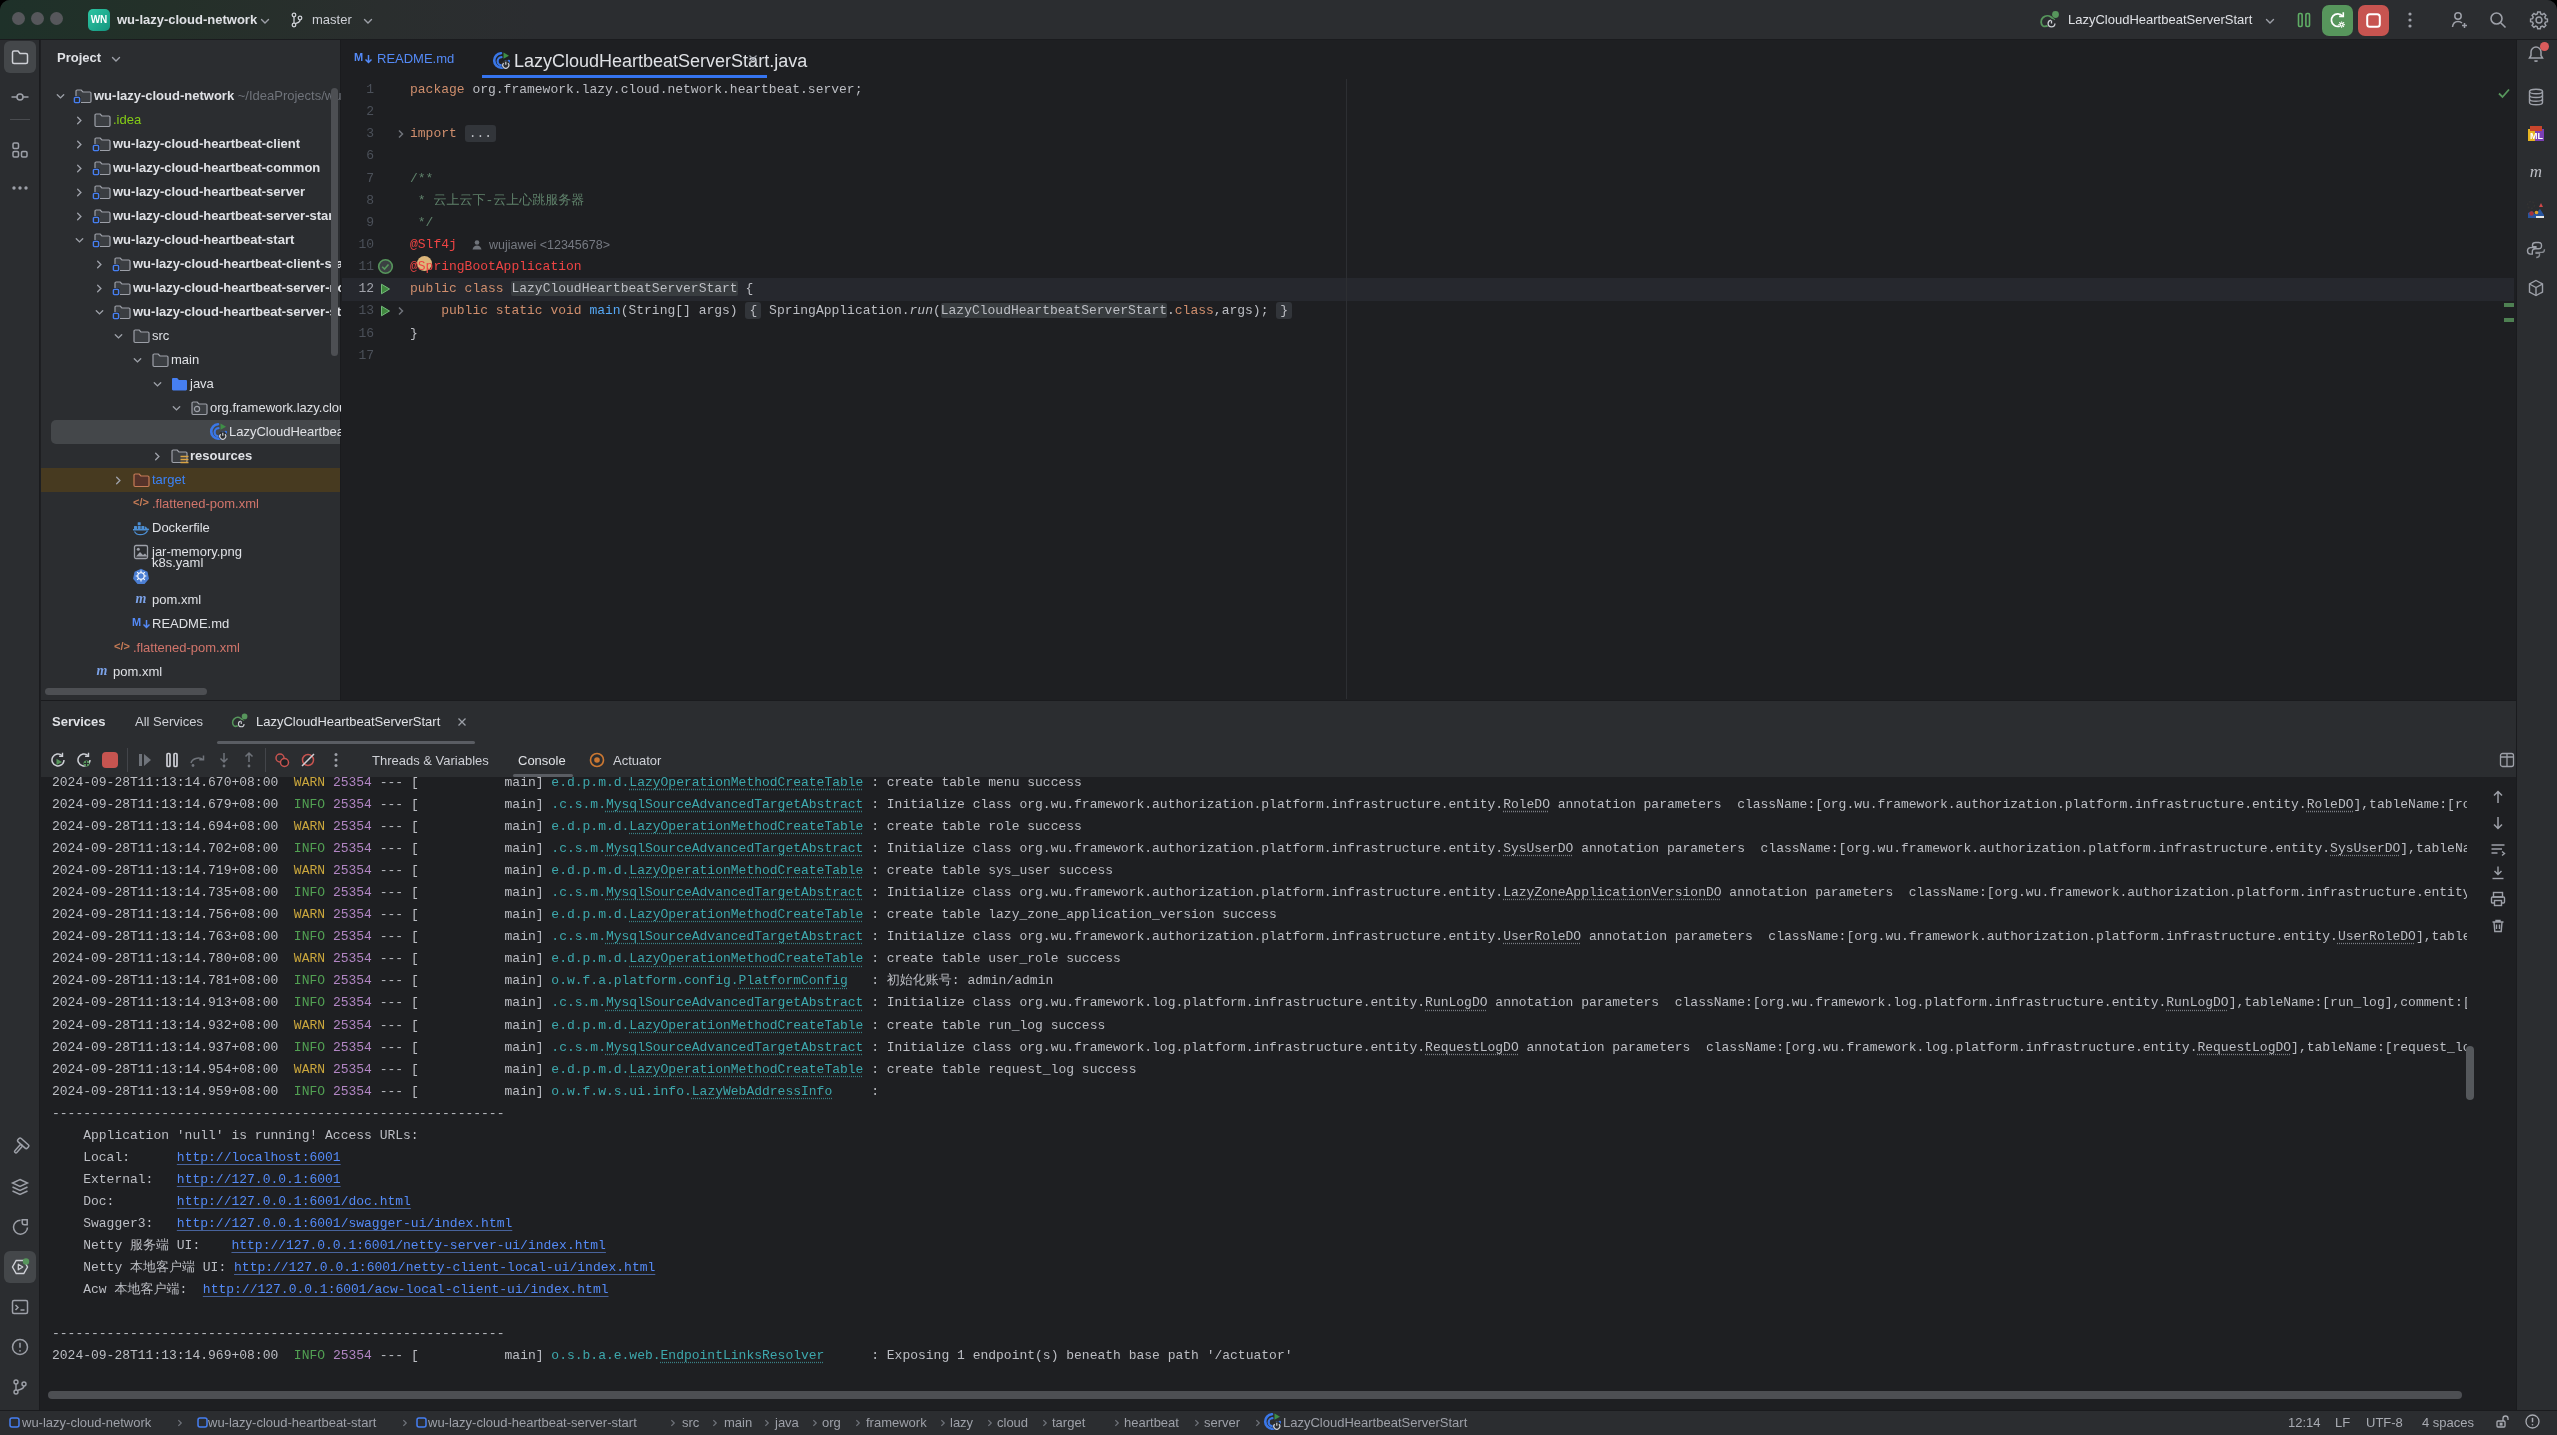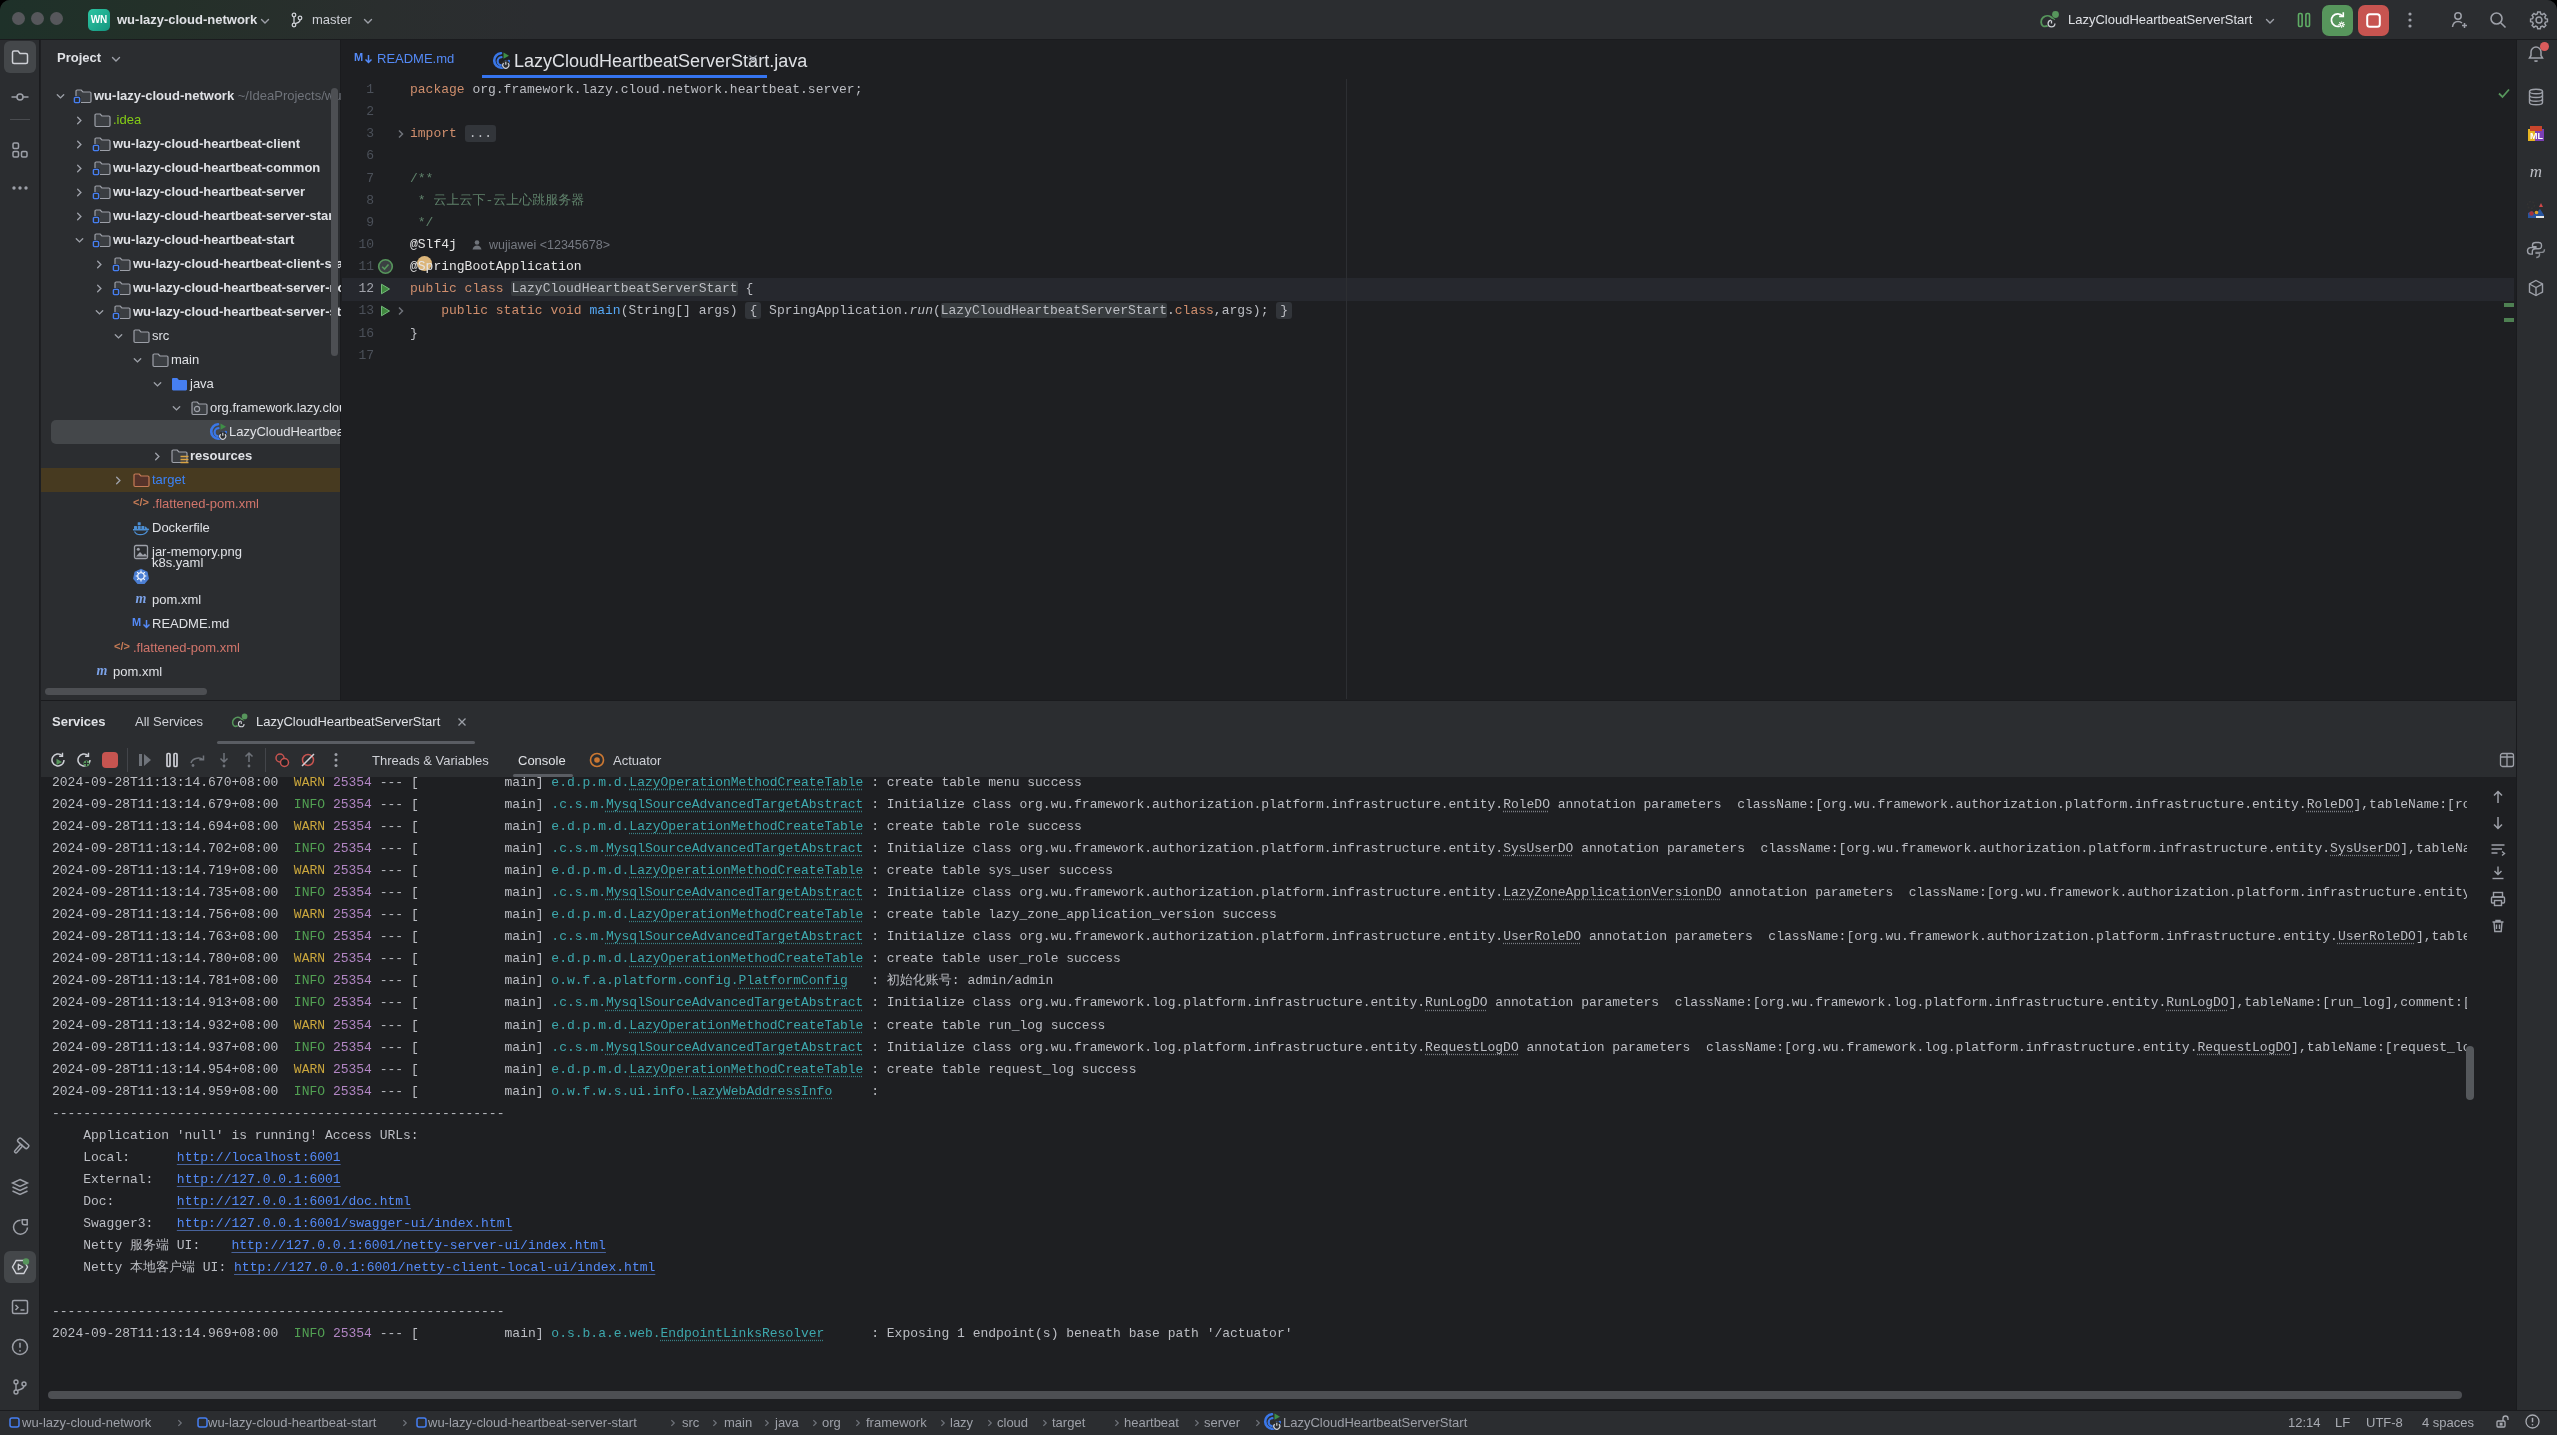--- a/index.html
+++ b/index.html
@@ -7,21 +7,21 @@
 .abs{position:absolute}
 .mono{font-family:"Liberation Mono",monospace;font-size:13px;line-height:22.05px;white-space:pre}
 .sans13{font-size:13px;color:#dfe1e5}
 svg{display:block}
 .ic{position:absolute}
 .tz{color:#bcbec4}.lw{color:#c9a63d}.li{color:#52a053}.pid{color:#b286c4}.gr{color:#bcbec4}
 .lg{color:#3da8ad}.lk{color:#3da8ad;text-decoration:underline;text-decoration-style:dotted;text-decoration-color:#3a8186;text-underline-offset:3px}
 .url{color:#548af7;text-decoration:underline;text-decoration-color:#48639c;text-underline-offset:3px}
 .msg{color:#bcbec4}
 .lke{color:#bcbec4;text-decoration:underline;text-decoration-style:dotted;text-decoration-color:#7b7e85;text-underline-offset:3px}
-.kw{color:#cf8e6d}.pl{color:#bcbec4}.cm{color:#5f826b}.an{color:#e5e5e5}.mth{color:#56a8f5}
+.kw{color:#cf8e6d}.pl{color:#bcbec4}.cm{color:#5f826b}.an{color:#ef4444}.mth{color:#56a8f5}
 .fold{background:#32353a;border-radius:3px;padding:1px 4px;color:#bcbec4}
 .idh{background:#383c3f;border-radius:2px}
 .b{font-weight:bold}
 </style></head><body>
 <div id="win">
 
 <div class="abs" style="left:0;top:0;width:2557px;height:40px;background:linear-gradient(90deg,#1e3129 0px,#243029 170px,#2a2e2e 380px,#2b2d30 540px,#2b2d30 100%);border-bottom:1px solid #1a1b1e"></div>
 <div class="abs" style="left:12px;top:12px;width:13px;height:13px;border-radius:50%;background:#56575b"></div>
 <div class="abs" style="left:31px;top:12px;width:13px;height:13px;border-radius:50%;background:#56575b"></div>
 <div class="abs" style="left:50px;top:12px;width:13px;height:13px;border-radius:50%;background:#56575b"></div>
@@ -535,20 +535,21 @@
 <div class="mono" style="height:22.05px"><span class="tz">2024-09-28T11:13:14.954+08:00</span>  <span class="lw">WARN</span> <span class="pid">25354</span><span class="gr"> --- [           main] </span><span class="lg">e.d.p.m.d.</span><span class="lk">LazyOperationMethodCreateTable</span><span class="lg"></span><span class="gr"> : </span><span class="msg">create table request_log success</span></div>
 <div class="mono" style="height:22.05px"><span class="tz">2024-09-28T11:13:14.959+08:00</span>  <span class="li">INFO</span> <span class="pid">25354</span><span class="gr"> --- [           main] </span><span class="lg">o.w.f.w.s.ui.info.</span><span class="lk">LazyWebAddressInfo</span><span class="lg">    </span><span class="gr"> : </span><span class="msg"></span></div>
 <div class="mono" style="height:22.05px"><span class="msg">----------------------------------------------------------</span></div>
 <div class="mono" style="height:22.05px"><span class="msg">    Application 'null' is running! Access URLs:</span></div>
 <div class="mono" style="height:22.05px"><span class="msg">    Local:      </span><span class="url">http://localhost:6001</span></div>
 <div class="mono" style="height:22.05px"><span class="msg">    External:   </span><span class="url">http://127.0.0.1:6001</span></div>
 <div class="mono" style="height:22.05px"><span class="msg">    Doc:        </span><span class="url">http://127.0.0.1:6001/doc.html</span></div>
 <div class="mono" style="height:22.05px"><span class="msg">    Swagger3:   </span><span class="url">http://127.0.0.1:6001/swagger-ui/index.html</span></div>
 <div class="mono" style="height:22.05px"><span class="msg">    Netty 服务端 UI:    </span><span class="url">http://127.0.0.1:6001/netty-server-ui/index.html</span></div>
 <div class="mono" style="height:22.05px"><span class="msg">    Netty 本地客户端 UI: </span><span class="url">http://127.0.0.1:6001/netty-client-local-ui/index.html</span></div>
+<div class="mono" style="height:22.05px"><span class="msg">    Acw 本地客户端:  </span><span class="url">http://127.0.0.1:6001/acw-local-client-ui/index.html</span></div>
 <div class="mono" style="height:22.05px"></div>
 <div class="mono" style="height:22.05px"><span class="msg">----------------------------------------------------------</span></div>
 <div class="mono" style="height:22.05px"><span class="tz">2024-09-28T11:13:14.969+08:00</span>  <span class="li">INFO</span> <span class="pid">25354</span><span class="gr"> --- [           main] </span><span class="lg">o.s.b.a.e.web.</span><span class="lk">EndpointLinksResolver</span><span class="lg">     </span><span class="gr"> : </span><span class="msg">Exposing 1 endpoint(s) beneath base path '/actuator'</span></div>
 </div>
 <div class="abs" style="left:2466px;top:1046px;width:8px;height:54px;background:#55585c;border-radius:4px"></div>
 <div class="abs" style="left:48px;top:1391px;width:2414px;height:8px;background:#4d4f53;border-radius:4px"></div>
 
 <svg class="ic" style="left:2489px;top:788px" width="18" height="18" viewBox="0 0 18 18" fill="none" stroke="#9da0a8" stroke-width="1.5">
       <path d="M9 15V3.5M5 7.5 9 3.5l4 4"></path>
     </svg>

